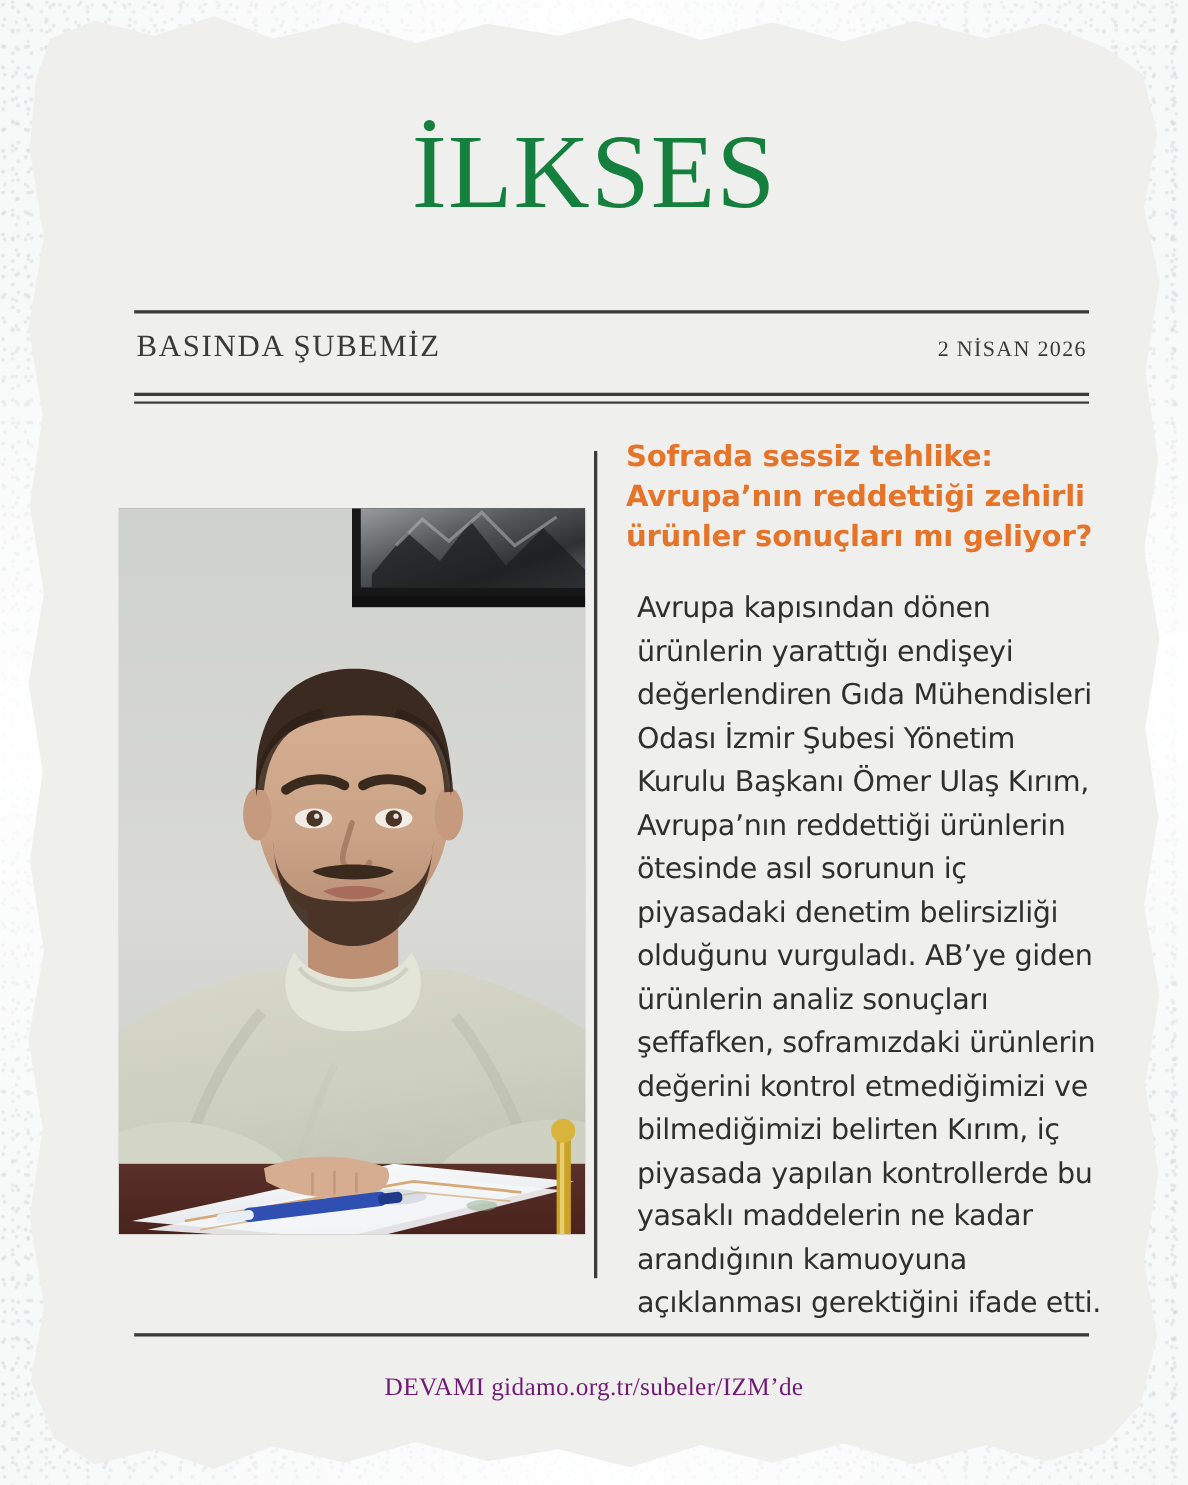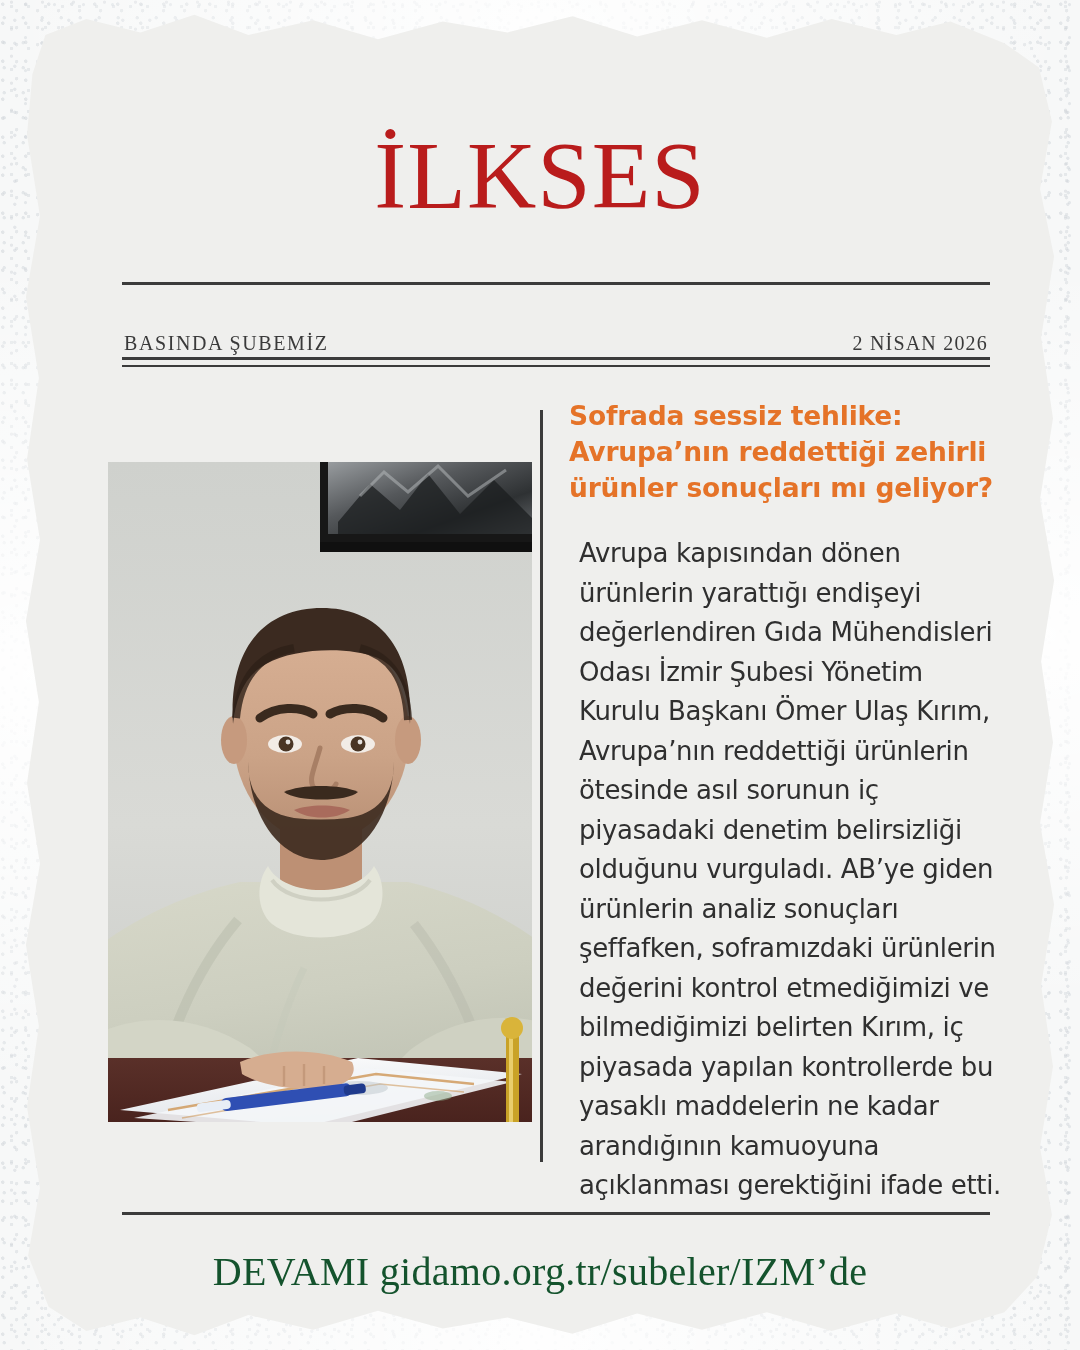--- a/index.html
+++ b/index.html
@@ -91,22 +91,21 @@
   .masthead {
     position: absolute;
     top: 104px;
     left: 0;
     width: 1080px;
     text-align: center;
     font-family: "Liberation Serif", serif;
     font-size: 96px;
     line-height: 1.08;
     letter-spacing: 1px;
-    color: #b91c1c;
-    margin-top: 20px;
+    color: #15803d;
   }
 
   .rule {
     position: absolute;
     left: 122px;
     width: 868px;
     background: #3b3b3b;
   }
   .rule-top    { top: 282px; height: 3px; }
   .rule-mid-a  { top: 357px; height: 3px; }
@@ -118,23 +117,22 @@
     left: 124px;
     top: 300px;
     width: 864px;
     display: flex;
     justify-content: space-between;
     align-items: baseline;
     font-family: "Liberation Serif", serif;
     color: #3a3a3a;
   }
   .kicker-label {
-    font-size: 20px;
+    font-size: 28px;
     letter-spacing: 1.6px;
-    margin-top: 32px;
   }
   .kicker-date {
     font-size: 20px;
     letter-spacing: 1.2px;
   }
 
   
   .photo {
     position: absolute;
     left: 108px;
@@ -179,22 +177,22 @@
     letter-spacing: -0.35px;
   }
 
   .footer {
     position: absolute;
     left: 0;
     top: 1248px;
     width: 1080px;
     text-align: center;
     font-family: "Liberation Serif", serif;
-    font-size: 40px;
-    color: #14532d;
+    font-size: 23px;
+    color: #701a75;
     letter-spacing: 0.3px;
   }
 </style>
 </head>
 <body>
 
 <div class="poster">
 
   <div class="paper-texture"></div>
   <div class="paper-wash"></div>

